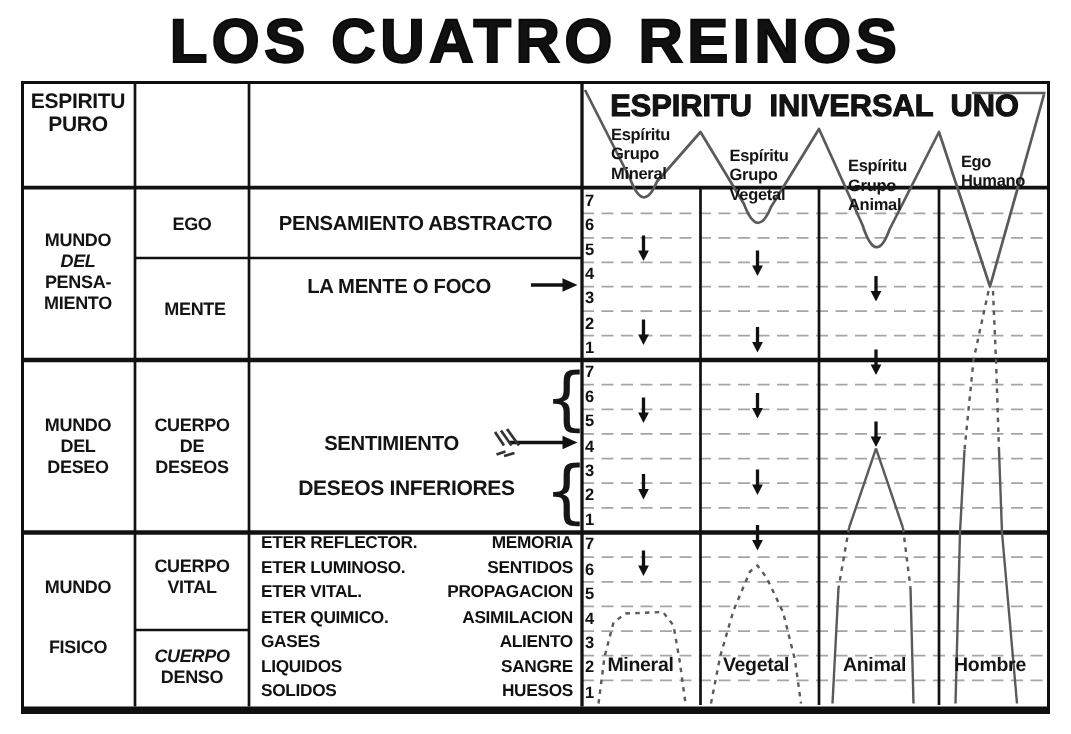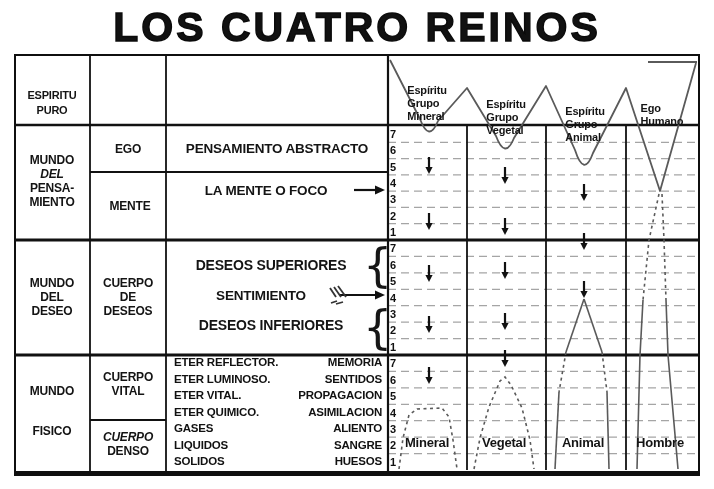--- a/index.html
+++ b/index.html
@@ -123,21 +123,21 @@
       <polygon points="385,190 375,185.5 375,194.5" fill="#111111"></polygon>
       <line x1="340" y1="295" x2="378" y2="295" stroke="#111111" stroke-width="2.2"></line>
       <polygon points="385,295 375,290.5 375,299.5" fill="#111111"></polygon>
       <line x1="330" y1="288" x2="336" y2="297" stroke="#333" stroke-width="1.8"></line>
       <line x1="334" y1="287" x2="341" y2="297" stroke="#333" stroke-width="1.8"></line>
       <line x1="338" y1="286" x2="346" y2="297" stroke="#333" stroke-width="1.8"></line>
       <line x1="331" y1="303" x2="337" y2="301" stroke="#333" stroke-width="1.8"></line>
       <line x1="336" y1="304" x2="343" y2="302" stroke="#333" stroke-width="1.8"></line>
     </svg>
 
-  <div class="cell" style="left:14px;top:88px;width:76px;font-size:11px;line-height:15px;">
+  <div class="cell" style="left:14px;top:60px;width:76px;font-size:14px;line-height:15px;">
     <span class="ln">ESPIRITU</span>
     <span class="ln">PURO</span>
   </div>
   <div class="cell" style="left:14px;top:153px;width:76px;font-size:12px;line-height:14px;">
     <span class="ln">MUNDO</span>
     <span class="ln it">DEL</span>
     <span class="ln">PENSA-</span>
     <span class="ln">MIENTO</span>
   </div>
   <div class="cell" style="left:14px;top:276px;width:76px;font-size:12px;line-height:14px;">
@@ -161,21 +161,20 @@
     <span class="ln">CUERPO</span>
     <span class="ln">VITAL</span>
   </div>
   <div class="cell" style="left:90px;top:430px;width:76px;font-size:12px;line-height:14px;">
     <span class="ln it">CUERPO</span>
     <span class="ln">DENSO</span>
   </div>
 
   <div class="cell" style="left:166px;top:183px;width:200px;font-size:13.5px;">LA MENTE O FOCO</div>
   <div class="cell" style="left:166px;top:141px;width:222px;font-size:13.5px;">PENSAMIENTO  ABSTRACTO</div>
-  <div class="cell" style="left:166px;top:257px;width:210px;font-size:14px;">DESEOS  SUPERIORES</div>
   <div class="cell" style="left:166px;top:288px;width:190px;font-size:13.5px;">SENTIMIENTO</div>
   <div class="cell" style="left:166px;top:317px;width:210px;font-size:14px;">DESEOS  INFERIORES</div>
   <div id="fisico-pairs">
       <div class="pair-row" style="top: 356px;">
         <span class="pl">ETER  REFLECTOR.</span>
         <span class="pr">MEMORIA</span>
       </div>
       <div class="pair-row" style="top: 373px;">
         <span class="pl">ETER  LUMINOSO.</span>
         <span class="pr">SENTIDOS</span>
@@ -198,20 +197,21 @@
       </div>
       <div class="pair-row" style="top: 455px;">
         <span class="pl">SOLIDOS</span>
         <span class="pr">HUESOS</span>
       </div>
     </div>
 
   <div class="brace" style="left:363px;top:240px;">{</div>
   <div class="brace" style="left:363px;top:302px;">{</div>
 
+  <div class="cell" style="left:390px;top:59px;width:306px;font-size:20.5px;letter-spacing:0px;word-spacing:6px;white-space:nowrap;-webkit-text-stroke:0.7px #0a0a0a;">ESPIRITU  INIVERSAL  UNO</div>
   <div id="panel-generated">
       <div class="group-label" style="left: 427px; top: 84px;">
         <span style="display: block;">Espíritu</span>
         <span style="display: block;">Grupo</span>
         <span style="display: block;">Mineral</span>
       </div>
       <div class="bottom-label" style="left: 427px; top: 436px;">Mineral</div>
       <div class="group-label" style="left: 506px; top: 98px;">
         <span style="display: block;">Espíritu</span>
         <span style="display: block;">Grupo</span>

